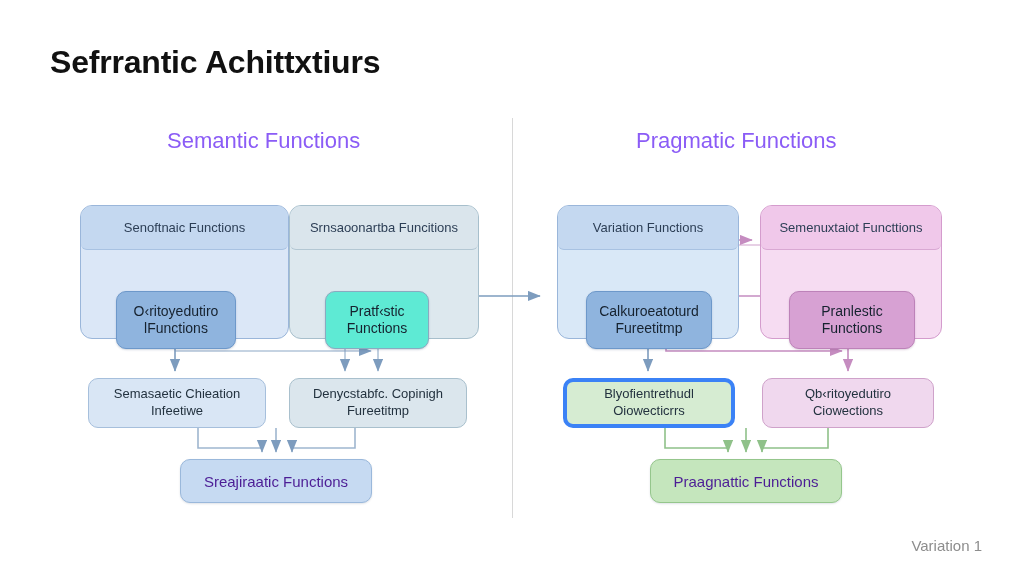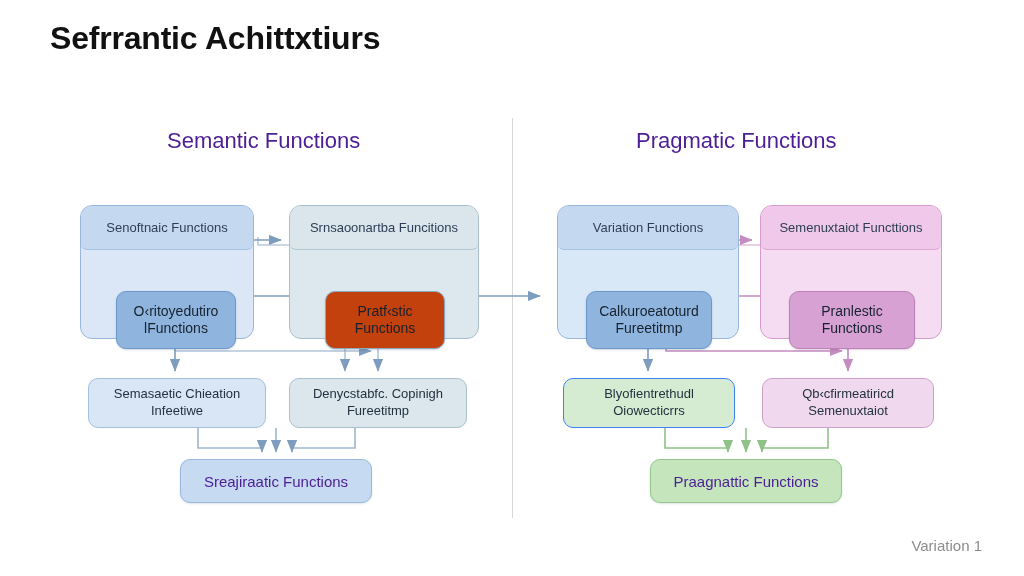--- a/index.html
+++ b/index.html
@@ -7,30 +7,30 @@
     width:1024px;height:576px;
     background:#ffffff;
     font-family:"Liberation Sans", sans-serif;
     overflow:hidden;
     position:relative;
   }
   #canvas{position:relative;width:1024px;height:576px;}
 
   
   .page-title{
-    position:absolute;left:50px;top:20px;
+    position:absolute;left:50px;top:44px;
     font-size:32px;font-weight:700;color:#111111;
     letter-spacing:-0.2px;
     white-space:nowrap;
   }
 
   
   .panel-heading{
     position:absolute;top:128px;
-    font-size:22px;color:#4c1d95;font-weight:400;
+    font-size:22px;color:#8b5cf6;font-weight:400;
     white-space:nowrap;
   }
   #heading-left{left:167px;}
   #heading-right{left:636px;}
 
   
   .divider{
     position:absolute;left:512px;top:118px;
     width:1px;height:400px;background:#d8d8d8;
   }
@@ -56,33 +56,33 @@
   
   .node-inner{
     position:absolute;border-radius:10px;
     display:flex;align-items:center;justify-content:center;
     text-align:center;line-height:1.25;
     font-size:14px;color:#16222f;
     box-sizing:border-box;padding:4px 6px;margin-top:25px;
   }
 
   
-  #cluster-sem{left:80px;top:205px;width:174px;height:134px;
+  #cluster-sem{left:80px;top:205px;width:209px;height:134px;
     background:#dbe7f7;border-color:#9ab6da;}
   #cluster-sem .cl-head{background:#c4d8f0;border-bottom:1px solid #a8c2e2;}
   #node-sem-inner{left:35px;top:60px;width:120px;height:58px;
     background:#8fb4de;border:1px solid #6d98ca;
     box-shadow:0 1px 2px rgba(40,70,110,.22);}
 
   
   #cluster-prag{left:289px;top:205px;width:190px;height:134px;
     background:#dde8ee;border-color:#a7bfcc;}
   #cluster-prag .cl-head{background:#dae5ec;border-bottom:1px solid #b3c7d3;}
-  #node-prag-inner{left:35px;top:60px;width:120px;height:58px;
-    background:#c2410c;border:1px solid #8aaac0;
+  #node-prag-inner{left:35px;top:60px;width:104px;height:58px;
+    background:#5eead4;border:1px solid #8aaac0;
     box-shadow:0 1px 2px rgba(40,70,110,.22);}
 
   
   #cluster-rsem{left:557px;top:205px;width:182px;height:134px;
     background:#d9e8f7;border-color:#9ab6da;}
   #cluster-rsem .cl-head{background:#c4d8f0;border-bottom:1px solid #a8c2e2;}
   #node-rsem-inner{left:28px;top:60px;width:126px;height:58px;
     background:#8fb4de;border:1px solid #6d98ca;
     box-shadow:0 1px 2px rgba(40,70,110,.22);}
 
@@ -99,21 +99,21 @@
     position:absolute;border-radius:10px;box-sizing:border-box;
     display:flex;align-items:center;justify-content:center;
     text-align:center;line-height:1.3;
     font-size:13px;color:#23323f;padding:4px 8px;
   }
   #box-sem-obj{left:88px;top:378px;width:178px;height:50px;
     background:#d9e6f5;border:1px solid #a6bfdc;}
   #box-prag-obj{left:289px;top:378px;width:178px;height:50px;
     background:#dbe6ed;border:1px solid #a9c0cd;}
   #box-beh-obj{left:563px;top:378px;width:172px;height:50px;
-    background:#d6ecd2;border:1px solid #3b82f6;}
+    background:#d6ecd2;border:4px solid #3b82f6;}
   #box-opt-obj{left:762px;top:378px;width:172px;height:50px;
     background:#f0d8ee;border:1px solid #cfa2ca;}
 
   
   .box-bottom{
     position:absolute;border-radius:10px;box-sizing:border-box;
     display:flex;align-items:center;justify-content:center;
     font-size:15px;color:#4c1d95;
     box-shadow:0 1px 2px rgba(50,70,100,.15);
   }
@@ -220,19 +220,19 @@
     <div class="cl-head">Variation Functions</div>
     <div class="node-inner" id="node-rsem-inner">Calkuroeatoturd Fureetitmp</div>
   </div>
 
   <div class="cluster" id="cluster-rprag">
     <div class="cl-head">Semenuxtaiot Functtions</div>
     <div class="node-inner" id="node-rprag-inner">Pranlestic Functions</div>
   </div>
 
   <div class="box" id="box-beh-obj">Blyofientrethudl Oiowecticrrs</div>
-  <div class="box" id="box-opt-obj">Qb‹cfirmeatiricd Semenuxtaiot</div>
+  <div class="box" id="box-opt-obj">Qb‹ritoyedutiro Ciowections</div>
 
   <div class="box-bottom" id="box-bottom-right">Praagnattic Functions</div>
 
   <div class="footer-note">Variation 1</div>
 
 </div>
 
 </body></html>

